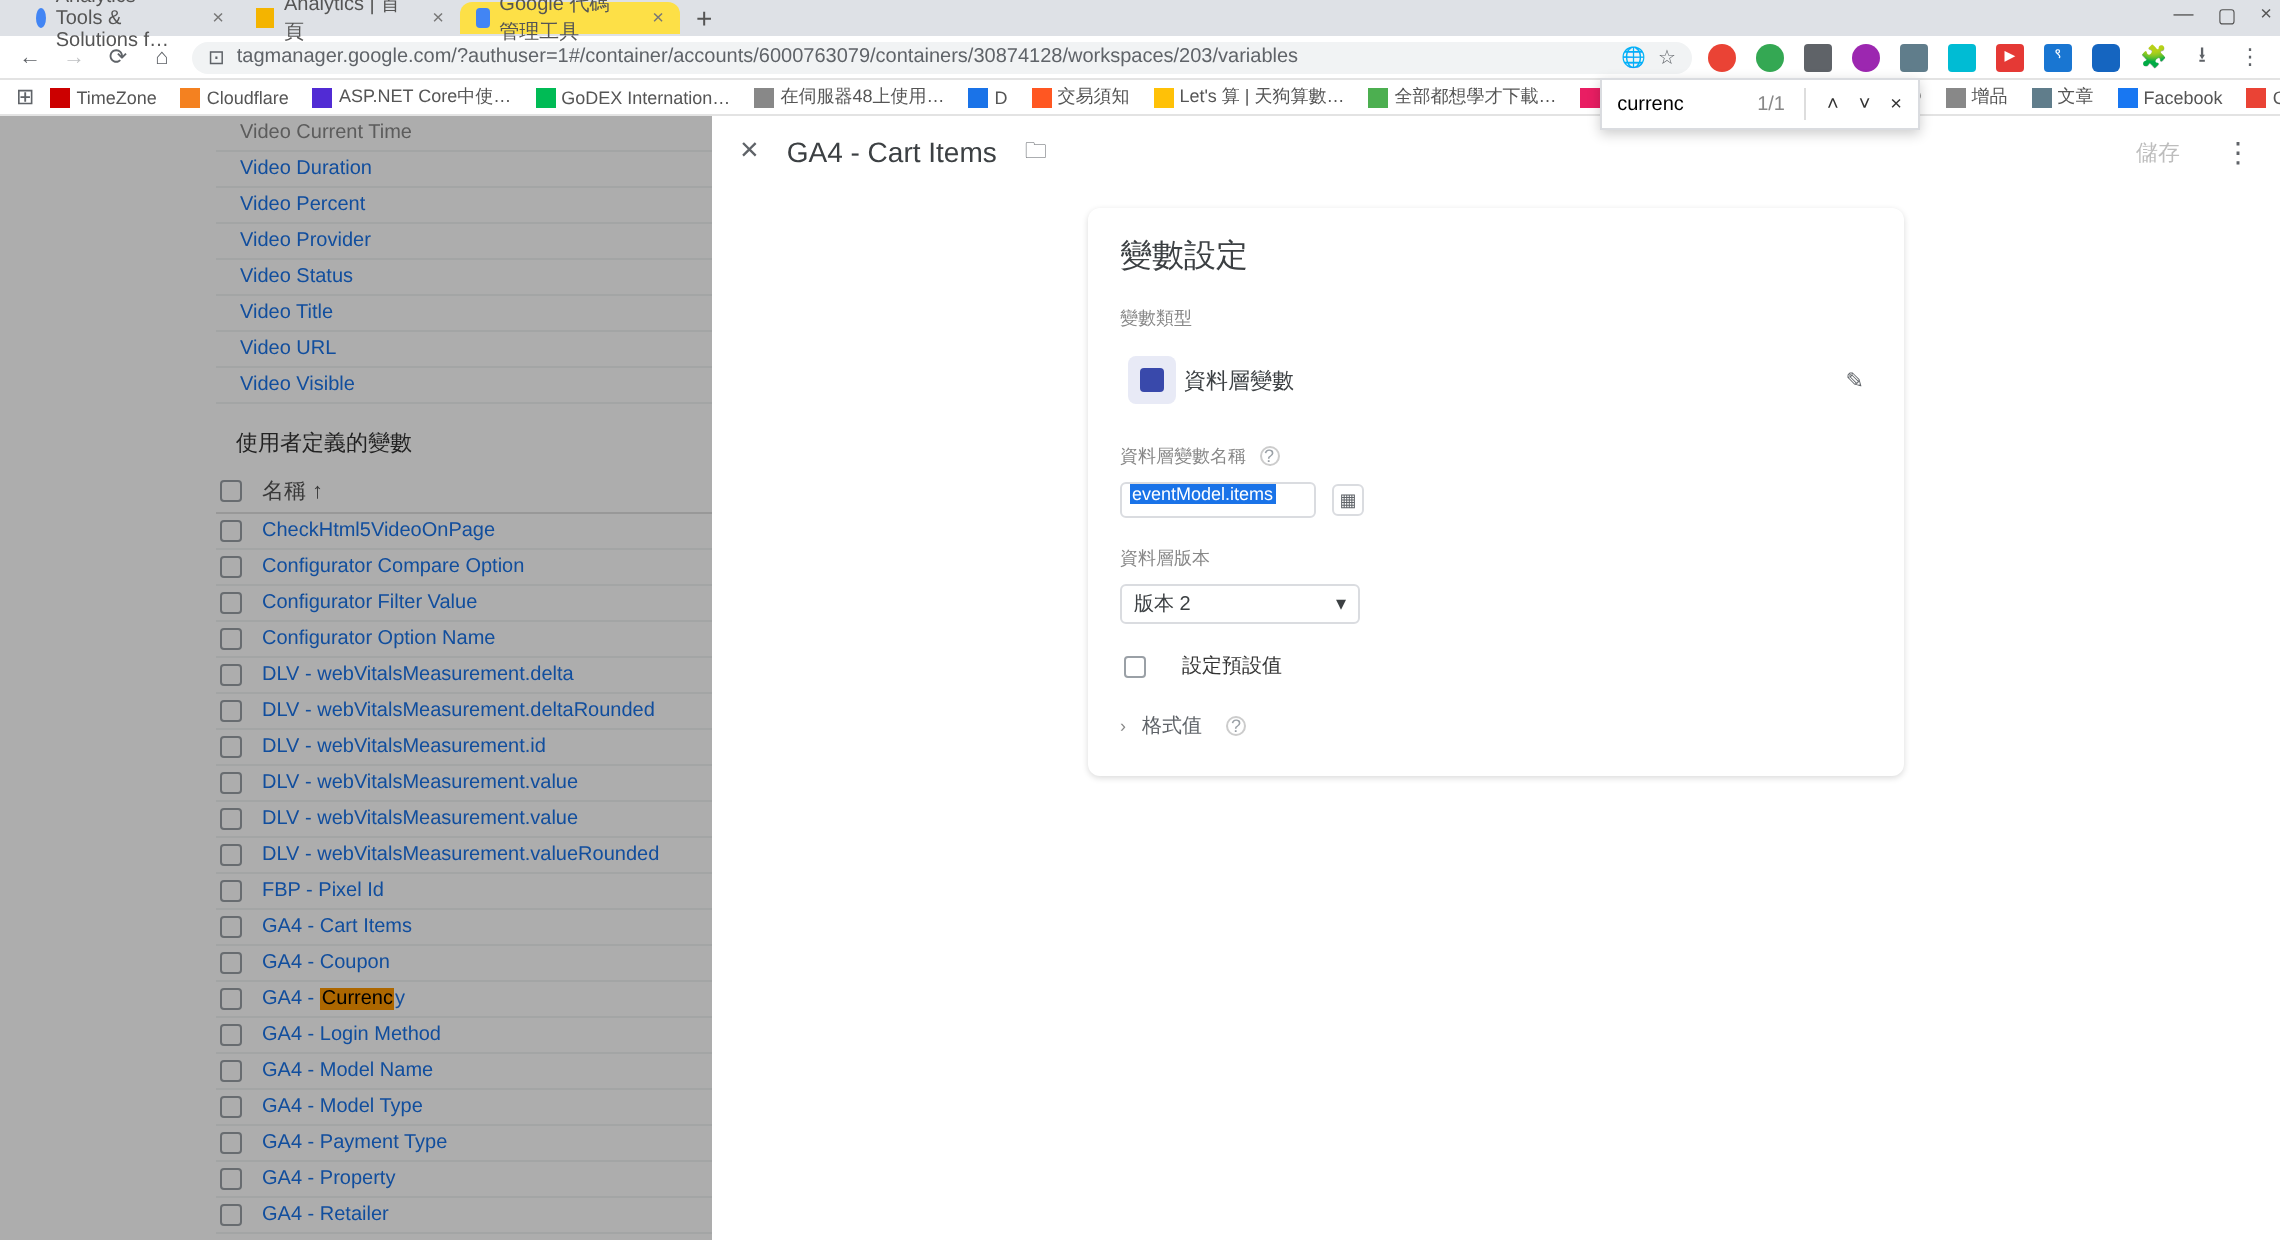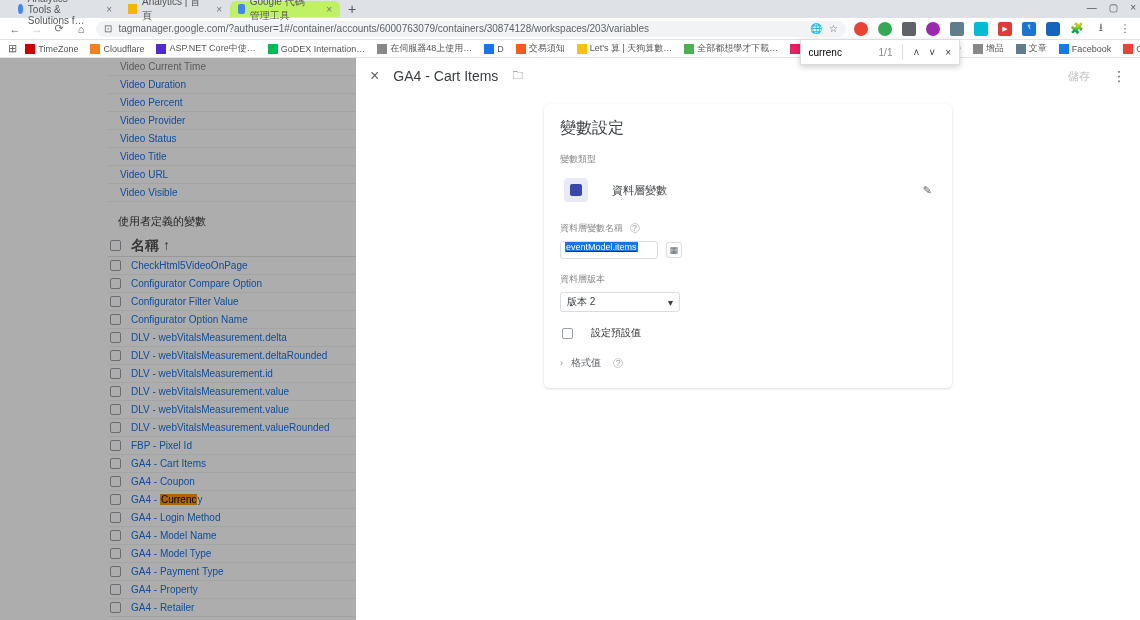--- a/index.html
+++ b/index.html
@@ -1,21 +1,21 @@
 <!DOCTYPE html>
 <html><head>
 <meta charset="utf-8">
 <style>
 * { margin: 0; padding: 0; box-sizing: border-box; font-family: Arial, "Microsoft JhengHei", sans-serif; }
 body { background: #fff; width: 1140px; height: 620px; overflow: hidden; font-size: 11px; color: #333; }
 
 
 .browser-tabs { height: 18px; background: #dee1e6; display: flex; align-items: center; padding-left: 10px; gap: 0; }
 .tab { height: 16px; padding: 2px 8px; display: flex; align-items: center; gap: 5px; font-size: 10px; color: #555; border-radius: 6px 6px 0 0; max-width: 110px; position: relative; }
-.tab.active { background: #bef264; }
+.tab.active { background: #fde047; }
 .tab .favicon { width: 10px; height: 10px; display: inline-block; }
 .tab .close { font-size: 10px; color: #777; margin-left: 8px; }
 .new-tab { padding: 0 8px; color: #555; font-size: 14px; }
 
 .addr-row { height: 22px; display: flex; align-items: center; padding: 0 8px; gap: 8px; background: #fff; border-bottom: 1px solid #e3e3e3; }
 .nav-icon { width: 14px; height: 14px; color: #5f6368; display: flex; align-items: center; justify-content: center; }
 .addr-bar { flex: 1; height: 16px; background: #f1f3f4; border-radius: 10px; display: flex; align-items: center; padding: 0 8px; font-size: 10px; color: #5f6368; gap: 6px; }
 .addr-url { flex: 1; overflow: hidden; white-space: nowrap; }
 .addr-icons { display: flex; gap: 10px; color: #5f6368; }
 .ext-icon { width: 14px; height: 14px; border-radius: 2px; }
@@ -34,47 +34,47 @@
 
 .bg-layer { position: absolute; inset: 0; background: #fff; }
 .overlay-scrim { position: absolute; inset: 0; background: rgba(0,0,0,.32); }
 
 
 .sidebar { position: absolute; left: 108px; top: 0; width: 248px; background: #fff; }
 .side-item { height: 18px; line-height: 18px; padding-left: 12px; font-size: 10px; color: #1a73e8; border-bottom: 1px solid #f1f3f4; }
 .section-header { padding: 12px 0 6px 10px; font-size: 11px; color: #333; }
 .table-header { display: flex; align-items: center; height: 22px; border-bottom: 1px solid #e0e0e0; padding-left: 0; }
 .chk { width: 11px; height: 11px; border: 1.5px solid #9aa0a6; border-radius: 2px; margin: 0 10px 0 2px; flex-shrink: 0; }
-.th-name { font-size: 14px; color: #555; font-weight: bold; }
+.th-name { font-size: 11px; color: #555; }
 .row { display: flex; align-items: center; height: 18px; border-bottom: 1px solid #f1f3f4; }
 .row a { color: #1a73e8; font-size: 10px; text-decoration: none; }
 .highlight { background: #ff9800; color: #000; padding: 0 1px; }
 
 
 .modal { position: absolute; left: 356px; right: 0; top: 0; bottom: 0; background: #fff; }
 .modal-header { height: 36px; display: flex; align-items: center; padding: 0 14px; gap: 14px; border-bottom: 0; }
 .close-x { font-size: 16px; color: #5f6368; cursor: pointer; }
 .modal-title { font-size: 14px; color: #3c4043; }
 .folder-icon { color: #5f6368; }
 .modal-actions { margin-left: auto; display: flex; align-items: center; gap: 12px; justify-content: flex-end; }
 .save-btn { color: #bdbdbd; font-size: 11px; padding: 4px 10px; }
 .menu-dots { color: #5f6368; font-size: 14px; }
 
 .card { margin: 10px auto 0; width: 408px; background: #fff; border-radius: 6px; box-shadow: 0 1px 3px rgba(0,0,0,.15); padding: 14px 16px 18px; }
 .card-title { font-size: 16px; color: #3c4043; margin-bottom: 14px; }
 .field-label { font-size: 9px; color: #888; margin-bottom: 6px; }
-.type-row { display: flex; align-items: center; gap: 24px; background: #fff; border-radius: 4px; padding: 6px 4px; position: relative; }
+.type-row { display: flex; align-items: center; gap: 4px; background: #fff; border-radius: 4px; padding: 6px 4px; position: relative; }
 .type-icon { width: 24px; height: 24px; background: #e8eaf6; border-radius: 4px; display: flex; align-items: center; justify-content: center; }
 .type-icon-inner { width: 12px; height: 12px; background: #3949ab; border-radius: 2px; }
 .type-name { font-size: 11px; color: #3c4043; }
 .edit-icon { position: absolute; right: 4px; color: #5f6368; }
 .section-gap { height: 14px; }
 
 .input-row { display: flex; align-items: center; gap: 8px; }
-.text-input { flex: 0 0 auto; width: 98px; height: 18px; border: 1px solid #dadce0; border-radius: 3px; font-size: 9px; padding: 0 4px; text-decoration: underline; }
+.text-input { flex: 0 0 auto; width: 98px; height: 18px; border: 1px solid #dadce0; border-radius: 3px; font-size: 9px; padding: 0 4px; }
 .text-input .sel { background: #1a73e8; color: #fff; padding: 0 1px; }
 .brick-btn { width: 16px; height: 16px; border: 1px solid #dadce0; border-radius: 3px; display: flex; align-items: center; justify-content: center; font-size: 9px; color: #5f6368; }
 
 .select { width: 120px; height: 20px; border: 1px solid #dadce0; border-radius: 3px; display: flex; align-items: center; justify-content: space-between; padding: 0 6px; font-size: 10px; color: #3c4043; }
 .help-icon { color: #9aa0a6; font-size: 9px; border: 1px solid #ccc; border-radius: 50%; width: 10px; height: 10px; display: inline-flex; align-items: center; justify-content: center; margin-left: 4px; }
 
 .checkbox-row { display: flex; align-items: center; gap: 8px; margin-top: 14px; }
 .format-row { display: flex; align-items: center; gap: 8px; margin-top: 16px; font-size: 10px; color: #5f6368; }
 .chevron { font-size: 9px; color: #888; }
 

